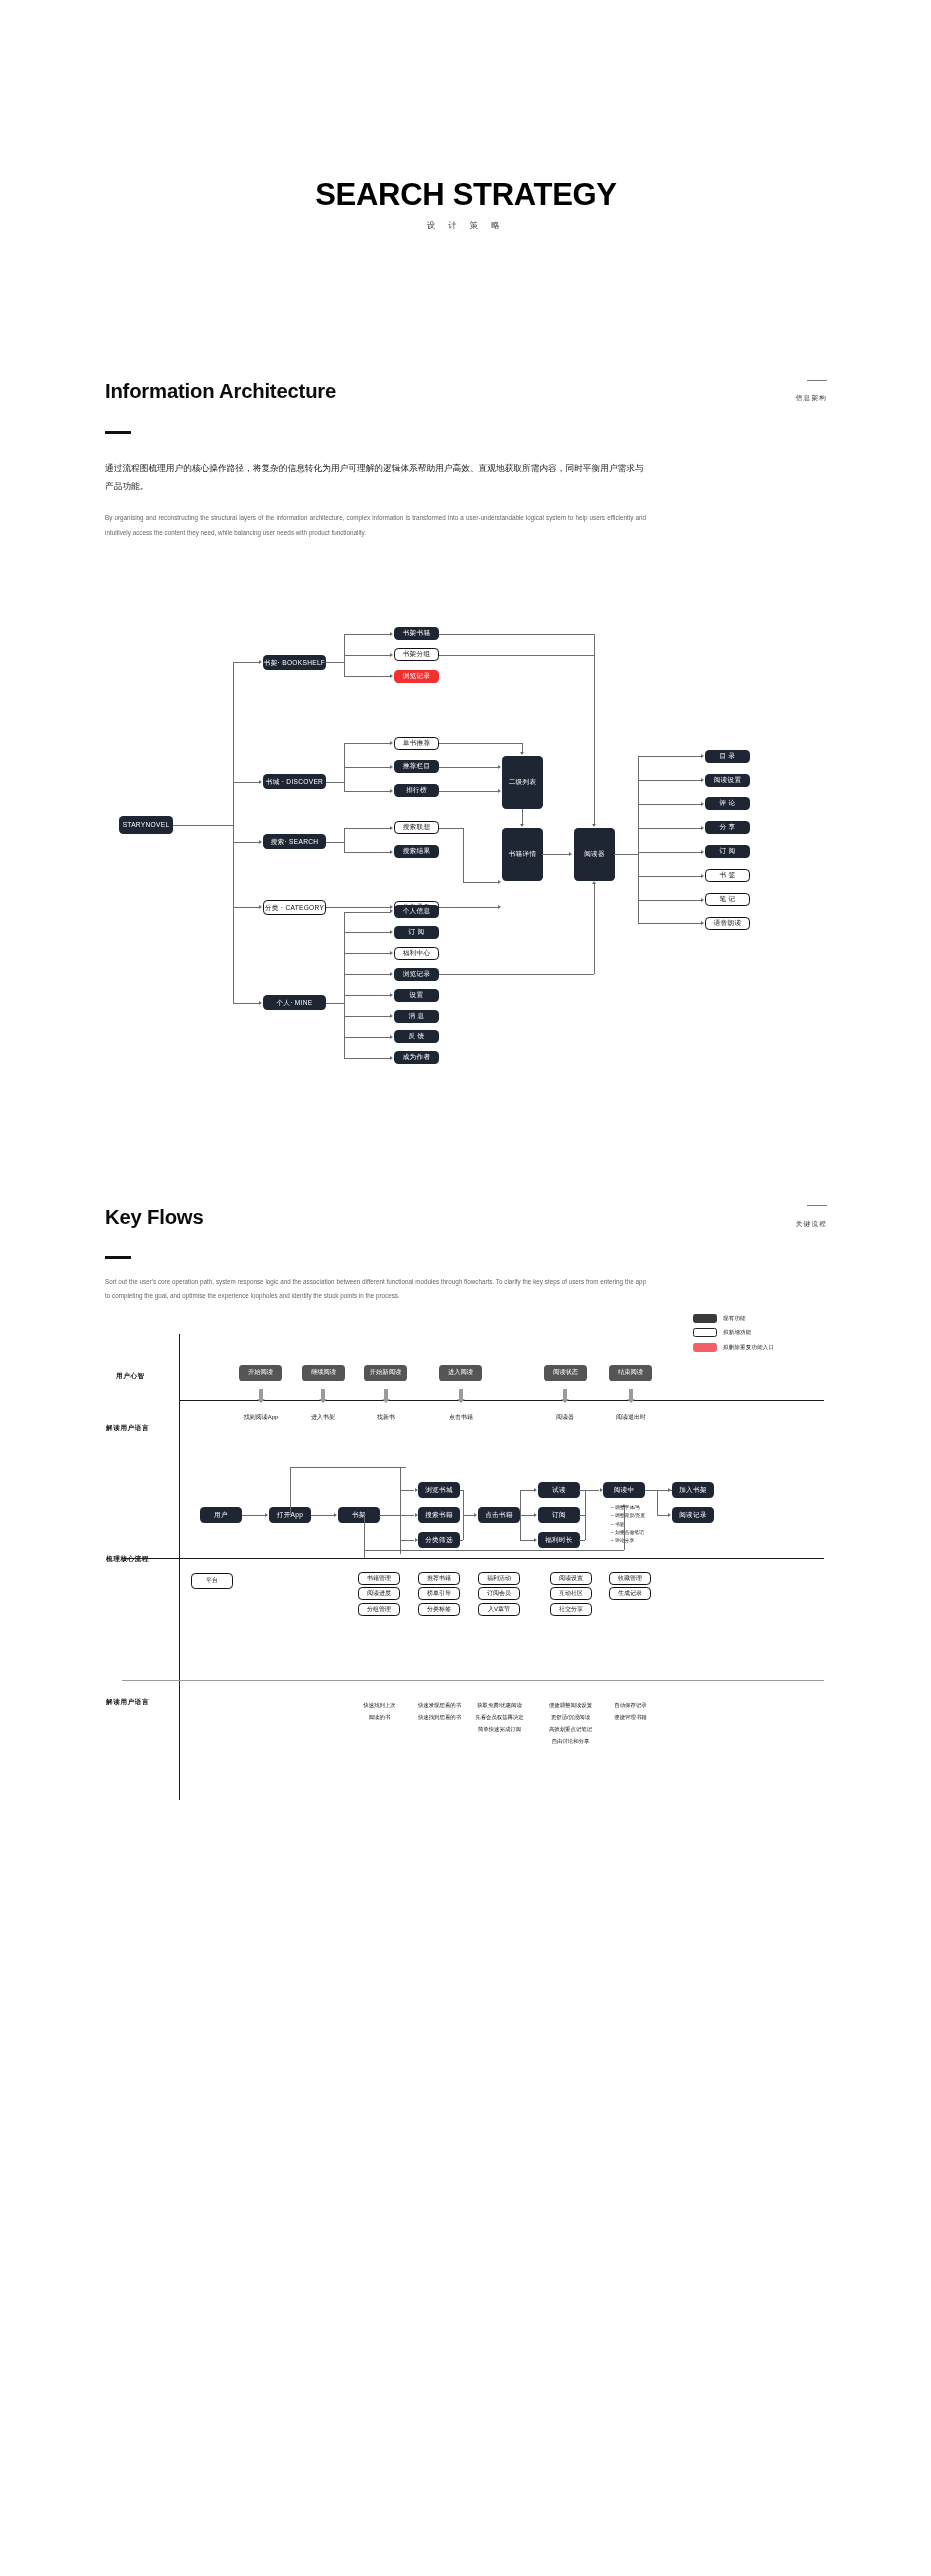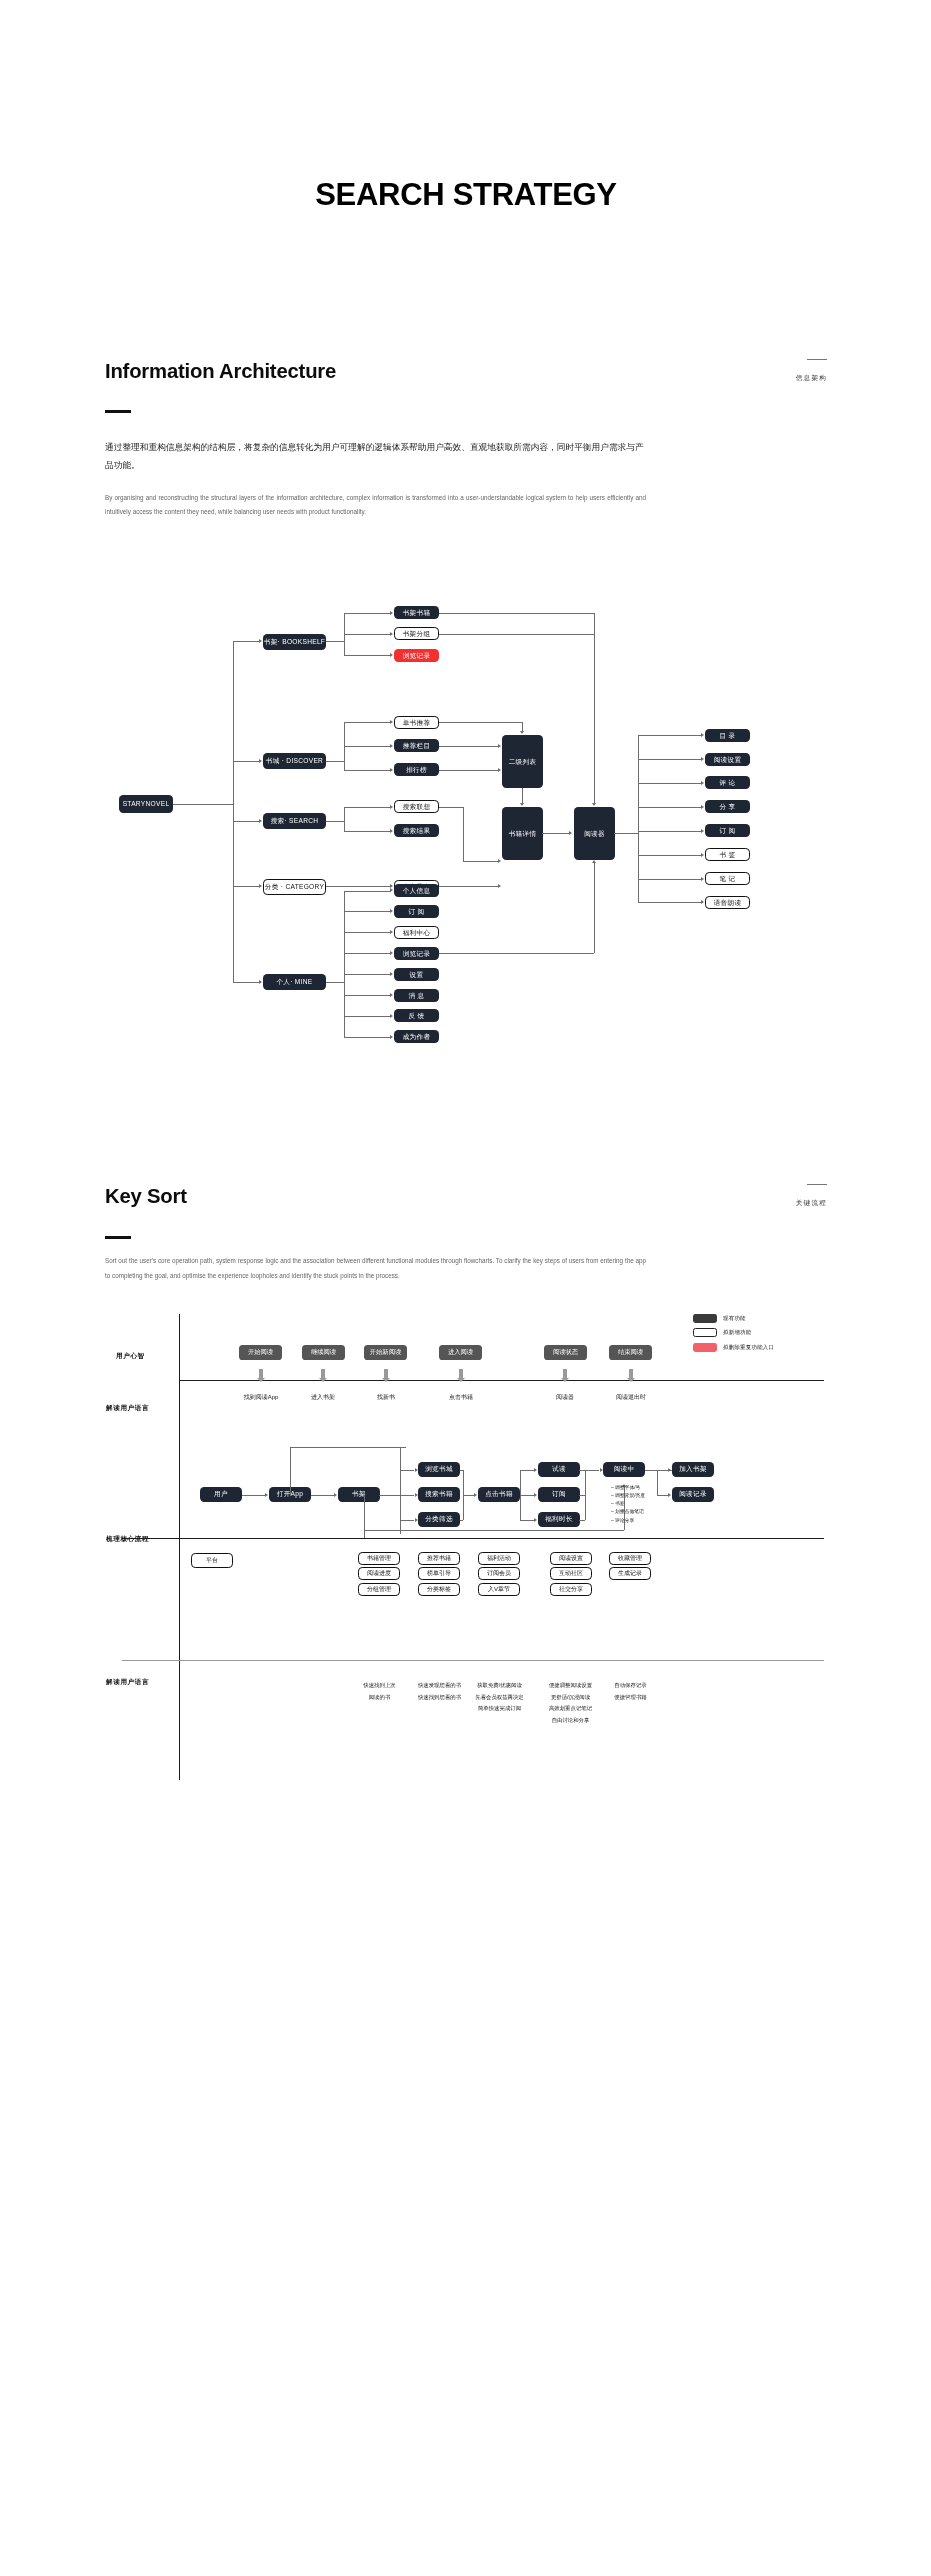--- a/index.html
+++ b/index.html
@@ -107,32 +107,33 @@
     font-size: 6px; color:#111;
   }
   .vcell { position: absolute; font-size: 5.4px; color:#111; line-height: 2.2; text-align:center; }
   .vcell div { white-space: nowrap; }
 </style>
 </head>
 <body>
 
 <div class="hero">
   <div class="hero-title">SEARCH STRATEGY</div>
+  <div class="hero-sub">设 计 策 略</div>
 </div>
 
 <div class="section" style="margin-top:149px;">
   <div class="sec-head">
     <div class="sec-title">Information Architecture</div>
     <div class="sec-zh-wrap">
       <div class="sec-rule"></div>
       <div class="sec-zh">信息架构</div>
     </div>
   </div>
   <div class="sec-bar"></div>
-  <div class="para-zh">通过整理和重构信息架构的结构层，将复杂的信息转化为用户可理解的逻辑体系帮助用户高效、直观地获取所需内容，同时平衡用户需求与产品功能。</div>
+  <div class="para-zh">通过流程图梳理用户的核心操作路径，将复杂的信息转化为用户可理解的逻辑体系帮助用户高效、直观地获取所需内容，同时平衡用户需求与产品功能。</div>
   <div class="para-en">By organising and reconstructing the structural layers of the information architecture, complex information is transformed into a user-understandable logical system to help users efficiently and intuitively access the content they need, while balancing user needs with product functionality.</div>
 
   <div class="ia-canvas" id="ia-canvas">
 
   <div class="node dark" style="left: 119px; top: 239px; width: 54px; height: 18px;">STARYNOVEL</div>
       <div class="node dark" style="left: 263px; top: 78px; width: 63px; height: 15.5px;">书架· BOOKSHELF</div>
       <div class="node dark" style="left: 263px; top: 197px; width: 63px; height: 15.5px;">书城 · DISCOVER</div>
       <div class="node dark" style="left: 263px; top: 257px; width: 63px; height: 15.5px;">搜索· SEARCH</div>
       <div class="node light" style="left: 263px; top: 323px; width: 63px; height: 15.5px;">分类 · CATEGORY</div>
       <div class="node dark" style="left: 263px; top: 418px; width: 63px; height: 15.5px;">个人· MINE</div>
@@ -275,21 +276,21 @@
     <span class="legend-lb">拟新增功能</span>
   </div>
   <div class="legend-row">
     <span class="legend-sw red"></span>
     <span class="legend-lb">拟删除重复功能入口</span>
   </div>
 </div>
 
 <div class="section" style="margin-top:102px;">
   <div class="sec-head">
-    <div class="sec-title">Key Sort</div>
+    <div class="sec-title">Key Flows</div>
     <div class="sec-zh-wrap">
       <div class="sec-rule"></div>
       <div class="sec-zh">关键流程</div>
     </div>
   </div>
   <div class="sec-bar"></div>
   <div class="para-en">Sort out the user's core operation path, system response logic and the association between different functional modules through flowcharts. To clarify the key steps of users from entering the app to completing the goal, and optimise the experience loopholes and identify the stuck points in the process.</div>
 
   <div class="kf-canvas" id="kf-canvas">
       <div class="lane-rule" style="left: 179px; top: 0px; width: 0.6px; height: 466px; background: rgb(27, 27, 27);"></div>

